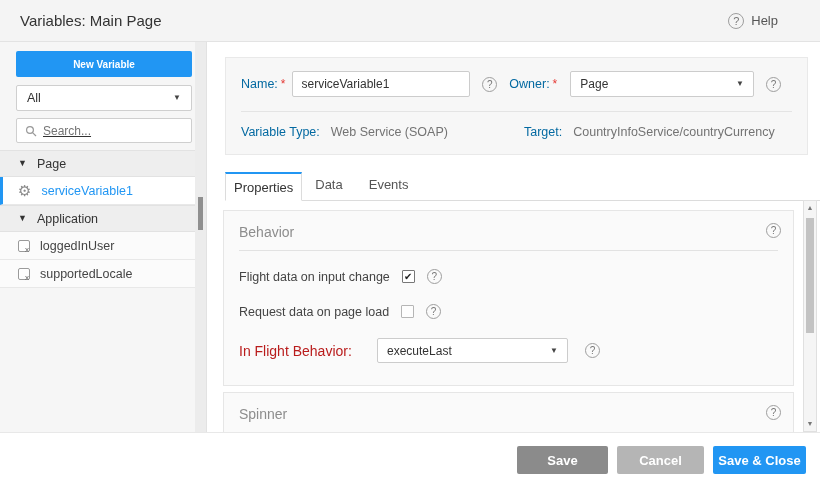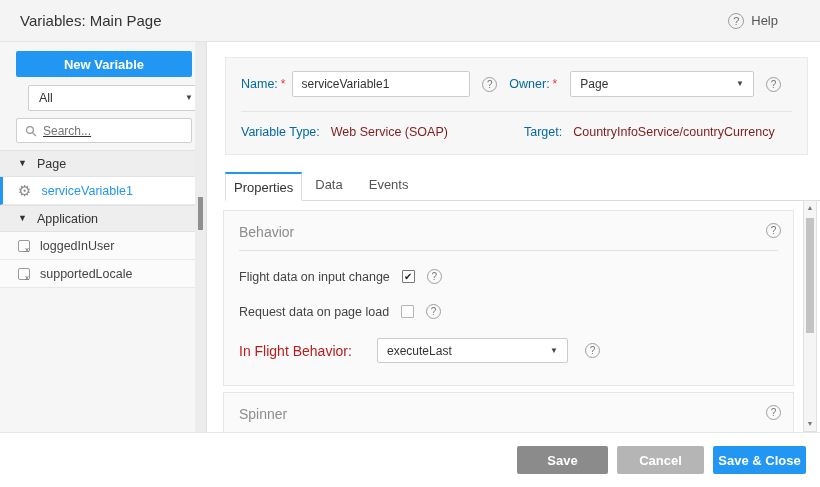--- a/index.html
+++ b/index.html
@@ -16,22 +16,22 @@
     display:inline-flex; align-items:center; justify-content:center; font-size:10px; color:#777; background:transparent; }
   .qicon.big { width:16px; height:16px; font-size:11px; }
 
   
   .app-body { position:absolute; top:42px; left:0; right:0; bottom:55px; display:flex; }
 
   
   .sidebar { width:207px; background:#f6f6f6; border-right:1px solid #e2e2e2; position:relative; }
   .side-inner { width:196px; }
   .btn-new { display:block; width:176px; margin:9px 0 0 16px; height:26px; background:#2196f3; color:#fff;
-    border:none; font-weight:bold; font-size:13px; font-family:inherit; cursor:pointer; border-radius:2px; }
-  .side-select { width:176px; margin:8px 0 0 28px; height:26px; background:#fff; border:1px solid #cfcfcf;
+    border:none; font-weight:bold; font-size:10px; font-family:inherit; cursor:pointer; border-radius:2px; }
+  .side-select { width:176px; margin:8px 0 0 16px; height:26px; background:#fff; border:1px solid #cfcfcf;
     display:flex; align-items:center; padding:4px 10px; font-size:12.5px; color:#333; position:relative; cursor:pointer; border-radius:2px; }
   .side-search { width:176px; margin:7px 0 7px 16px; height:25px; background:#fff; border:1px solid #cfcfcf;
     display:flex; align-items:center; padding:0 8px; gap:6px; border-radius:2px;text-decoration:underline; }
   .side-search input { border:none; outline:none; flex:1; font-size:12px; color:#444; background:transparent; font-family:inherit; min-width:0; }
   .caret { font-size:8px; color:#444; margin-left:auto; line-height:1; }
 
   .tree-row { height:27px; display:flex; align-items:center; padding-left:18px; gap:10px; font-size:12.5px; cursor:pointer; }
   .tree-group { background:#eeeeee; border-top:1px solid #e2e2e2; border-bottom:1px solid #e2e2e2; color:#333; }
   .tree-group .tri { font-size:9px; color:#333; line-height:1; }
   .tree-item { background:#fbfbfb; border-bottom:1px solid #e8e8e8; color:#444; height:28px; }
@@ -52,21 +52,21 @@
   .req { color:#e53935; margin:0 6px 0 3px; font-size:12px; }
   .txt-input { width:182px; height:26px; border:1px solid #ccc; background:#fff; padding:0 9px; font-size:12px; color:#333; font-family:inherit; border-radius:2px; }
   .sel { height:26px; background:#fff; border:1px solid #ccc; display:flex; align-items:center; padding:0 9px;
     font-size:12px; color:#333; cursor:pointer; border-radius:2px; }
   .sel-owner { width:187px; margin-left:7px; }
   .ptrow1 .qicon { margin:0 12px; }
   .pt-divider { border-top:1px solid #e4e4e4; margin:14px 15px 0 15px; }
   .ptrow2 { display:flex; align-items:center; padding:13px 14px 0 15px; font-size:12.5px;text-align:center; }
   .pt-pair-left { width:283px; display:flex; gap:11px; }
   .pt-pair { display:flex; gap:11px; }
-  .pt-value { color:#7f1d1d; }
+  .pt-value { color:#737373; }
 
   .tabbar { position:absolute; left:18px; right:0; top:130px; height:29px; border-bottom:1px solid #dcdcdc; display:flex; align-items:flex-end; }
   .tab { height:29px; line-height:27px; padding:0 13px; font-size:13px; color:#555; cursor:pointer; }
   .tab.active { background:#fff; border:1px solid #dcdcdc; border-bottom:1px solid #fff; border-top:2px solid #2196f3;
     color:#333; margin-bottom:-1px; padding:0 8px; }
 
   .section { position:absolute; left:16px; width:571px; background:#fafafa; border:1px solid #e6e6e6; }
   .section-behavior { top:168px; height:176px; }
   .section-spinner { top:350px; height:110px; }
   .section-title { color:#8d8d8d; font-size:14px; padding:13px 15px 0 15px; }

